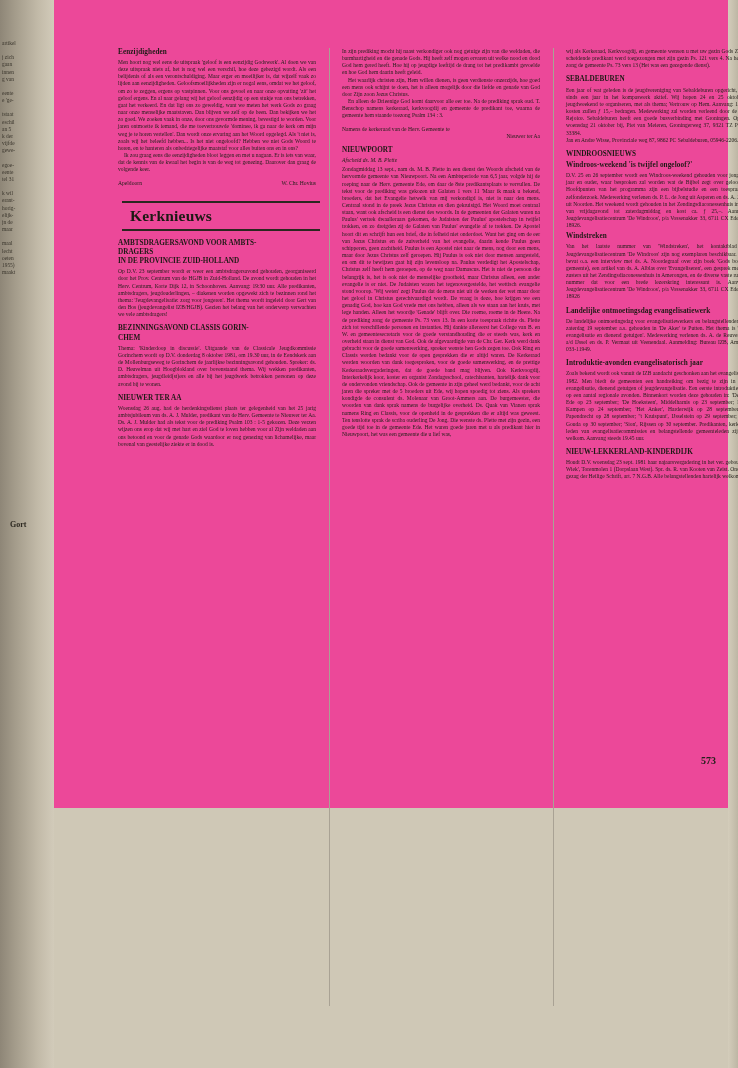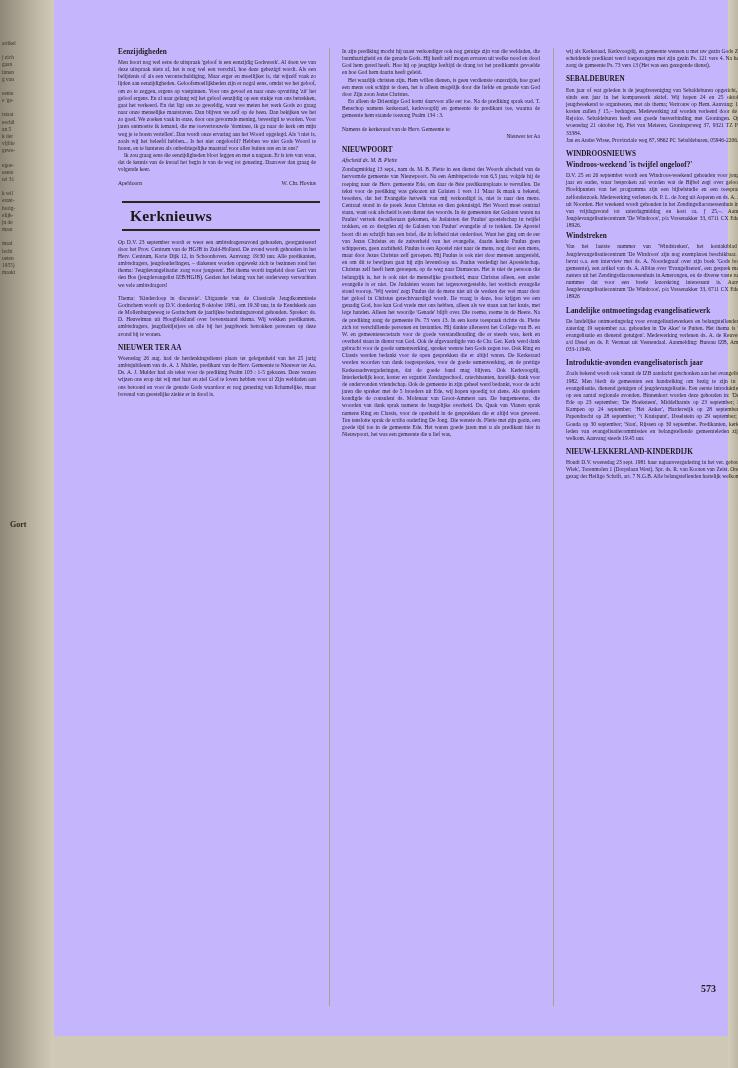--- a/index.html
+++ b/index.html
@@ -16,22 +16,22 @@
   
   .gutter{
     position:absolute;left:0;top:0;width:38px;height:1068px;
     background:linear-gradient(to right,#8e8677 0%, #a49c8b 40%, #c2baa8 100%);
   }
   .gutter2{
     position:absolute;left:38px;top:0;width:16px;height:1068px;
     background:linear-gradient(to right,#c2baa8 0%, #d2cbba 100%);
   }
   .sheet{
-    position:absolute;left:54px;top:0;width:684px;height:1036px;
-    background:#c4b5fd;
+    position:absolute;left:54px;top:0;width:684px;height:808px;
+    background:#ec4899;
   }
   .edge-right{
     position:absolute;right:0;top:0;width:10px;height:1068px;
     background:linear-gradient(to left,#bdb6a4,#d4cdbb);
   }
   
   .scrap{
     position:absolute;left:2px;top:40px;width:34px;
     font-size:5.4px;line-height:7.2px;color:#3a352c;
     text-align:justify;
@@ -148,23 +148,32 @@
           <span>Apeldoorn</span>
           <span>W. Chr. Hovius</span>
         </div>
 
         <div class="masthead">
           <div class="rule-top"></div>
           <div class="title">Kerknieuws</div>
           <div class="rule-bot"></div>
         </div>
 
+        <h3 class="caps">
+          <span>AMBTSDRAGERSAVOND VOOR AMBTS-</span><br>
+          <span>DRAGERS</span><br>
+          <span>IN DE PROVINCIE ZUID-HOLLAND</span>
+        </h3>
         <p>Op D.V. 23 september wordt er weer een ambtsdragersavond gehouden, georganiseerd door het Prov. Centrum van de HGJB in Zuid-Holland. De avond wordt gehouden in het Herv. Centrum, Korte Dijk 12, in Schoonhoven. Aanvang: 19:30 uur. Alle predikanten, ambtsdragers, jeugdouderlingen, – diakenen worden opgewekt zich te bezinnen rond het thema: 'Jeugdevangelisatie: zorg voor jongeren'. Het thema wordt ingeleid door Gert van den Bos (jeugdevangelist IZB/HGJB). Gezien het belang van het onderwerp verwachten we vele ambtsdragers!</p>
 
         <div class="gap"></div>
+        <h3 class="caps">
+          <span>BEZINNINGSAVOND CLASSIS GORIN-</span><br>
+          <span>CHEM</span>
+        </h3>
         <p>Thema: 'Kinderdoop in discussie'. Uitgaande van de Classicale Jeugdkommissie Gorinchem wordt op D.V. donderdag 8 oktober 1981, om 19.30 uur, in de Eendskerk aan de Mollenburgseweg te Gorinchem de jaarlijkse bezinningsavond gehouden. Spreker: ds. D. Heuvelman uit Hoogblokland over bovenstaand thema. Wij wekken predikanten, ambtsdragers, jeugdleid(st)ers en alle bij het jeugdwerk betrokken personen op deze avond bij te wonen.</p>
 
         <div class="gap"></div>
         <h3 class="caps">NIEUWER TER AA</h3>
         <p>Woensdag 26 aug. had de herdenkingsdienst plaats ter gelegenheid van het 25 jarig ambtsjubileum van ds. A. J. Mulder, predikant van de Herv. Gemeente te Nieuwer ter Aa. Ds. A. J. Mulder had als tekst voor de prediking Psalm 103 : 1-5 gekozen. Deze verzen wijzen ons erop dat wij met hart en ziel God te loven hebben voor al Zijn weldaden aan ons betoond en voor de genade Gods waardoor er nog genezing van lichamelijke, maar bovenal van geestelijke ziekte er in dood is.</p>
       </div>
 
       <div class="col c2">
         <p>In zijn prediking mocht hij naast verkondiger ook nog getuige zijn van die weldaden, die barmhartigheid en die genade Gods. Hij heeft zelf mogen ervaren uit welke nood en dood God hem gered heeft. Hoe hij op jeugdige leeftijd de drang tot het predikambt gevoelde en hoe God hem daarin heeft geleid.</p>
         <p class="ind">Het waarlijk christen zijn, Hem willen dienen, is geen verdienste onzerzijds, hoe goed een mens ook schijnt te doen, het is alleen mogelijk door die liefde en genade van God door Zijn zoon Jezus Christus.</p>

